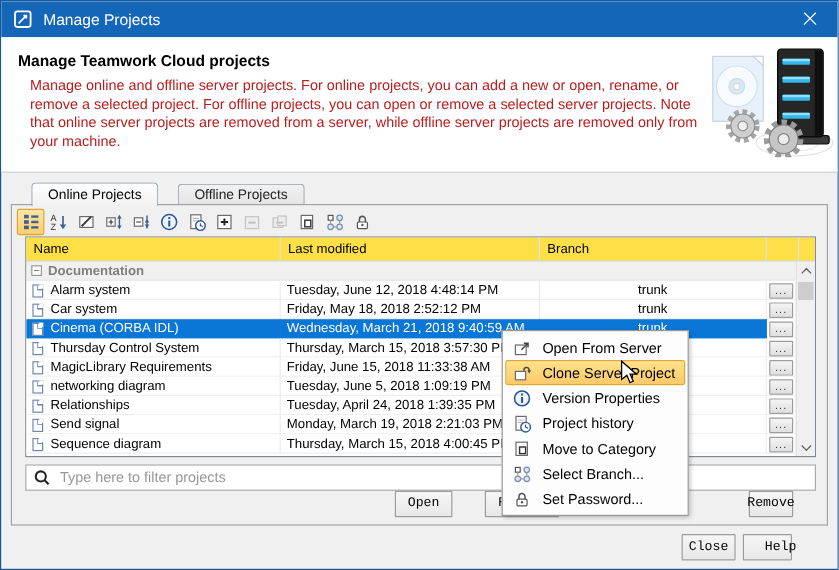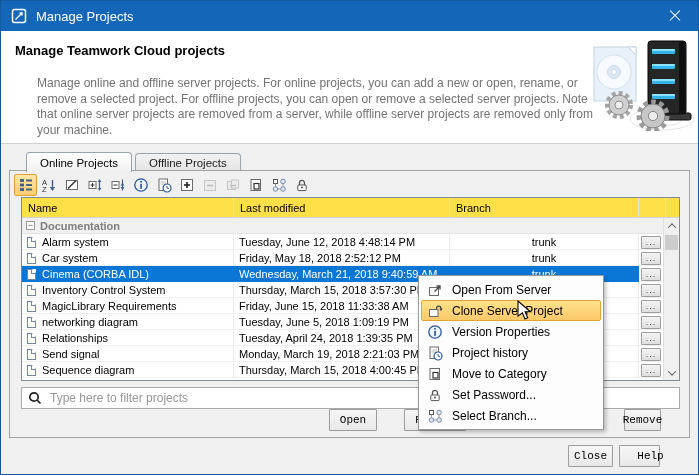--- a/index.html
+++ b/index.html
@@ -10,26 +10,26 @@
   .titlebar{position:absolute;left:0;top:0;width:697px;height:30px;background:#1466b8;display:flex;align-items:center;}
   .titlebar .appicon{margin-left:10px;width:16px;height:16px;flex:0 0 16px;}
   .titlebar .title{margin-left:9px;color:#fff;font-size:13px;}
   .close-btn{position:absolute;right:0;top:0;width:46px;height:30px;display:flex;align-items:center;justify-content:center;cursor:default;}
   .close-x{position:relative;width:12px;height:12px;}
   .close-x::before,.close-x::after{content:"";position:absolute;left:-1px;top:5px;width:14px;height:1.4px;background:#fff;}
   .close-x::before{transform:rotate(45deg);} .close-x::after{transform:rotate(-45deg);}
   
   .header{position:absolute;left:0;top:30px;width:697px;height:113px;background:#fff;border-bottom:1px solid #cfcfcf;}
   .header h1{position:absolute;left:14px;top:12px;margin:0;font-size:13px;font-weight:bold;color:#000;text-align:center;}
-  .header p{position:absolute;left:24px;top:33px;width:566px;margin:12px;font-size:12px;line-height:15.5px;color:#737373;}
+  .header p{position:absolute;left:24px;top:33px;width:566px;margin:0;font-size:12px;line-height:15.5px;color:#b91c1c;}
   .header .art{position:absolute;right:2px;top:8px;}
   
   .tabs{position:absolute;left:25px;top:151px;height:19px;display:flex;}
   .tab{height:19px;padding:0 13px;font-size:11.5px;display:flex;align-items:center;border:1px solid #98a4b2;
-       border-bottom:none;border-radius:4px 4px 0 0;margin-right:3px;position:relative;justify-content:center;}
+       border-bottom:none;border-radius:4px 4px 0 0;margin-right:16px;position:relative;justify-content:center;}
   .tab.active{background:linear-gradient(#fefefe,#f1f1f1);z-index:5;height:20px;top:0;}
   .tab.inactive{background:linear-gradient(#f2f2f2,#e4e4e4);color:#222;top:1px;height:18px;}
   
   .panel{position:absolute;left:8px;top:169px;width:681px;height:268px;border:1px solid #a3a3a3;background:#f0f0f0;}
   
   .toolbar{position:absolute;left:4px;top:2px;height:24px;display:flex;align-items:center;}
   .tbtn{width:23px;height:22px;display:flex;align-items:center;justify-content:center;border:1px solid transparent;border-radius:2px;}
   .tbtn.pressed{background:linear-gradient(#fde7a6,#fbcd6e);border:1px solid #dfa237;}
   .tbtn.disabled{opacity:.95;}
   
@@ -71,21 +71,21 @@
   .mag{margin:0 6px 0 6px;flex:0 0 14px;}
   
   .btn{position:absolute;height:22px;background:linear-gradient(#f6f6f6,#e8e8e8);border:1px solid #9d9d9d;
        font-size:11px;font-family:Liberation Mono, monospace;color:#000;display:flex;align-items:center;justify-content:center;border-radius:1px;}
   .btn-open{left:319px;top:238px;width:48px;}
   .btn-rename{left:394px;top:238px;width:62px;}
   .btn-remove{left:614px;top:238px;width:37px;}
   .btn-close{left:567px;top:444px;width:45px;}
   .btn-help{left:618px;top:444px;width:41px;padding-left:22px;}
   
-  .menu{position:absolute;left:417px;top:274px;width:186px;background:#fdfdfd;border:1px solid #989898;
+  .menu{position:absolute;left:417px;top:274px;width:156px;background:#fdfdfd;border:1px solid #989898;
         box-shadow:2px 2px 4px rgba(0,0,0,.25);padding:3px 2px;z-index:50;}
   .mitem{display:flex;align-items:center;height:21px;font-size:12px;color:#000;padding:0 4px;border:1px solid transparent;}
   .mitem .micon{width:18px;flex:0 0 18px;display:flex;align-items:center;justify-content:center;margin-right:8px;}
   .mitem.highlight{background:linear-gradient(#fee28a,#fcc96a);border:1px solid #e0a732;border-radius:2px;}
   .cursor{position:absolute;left:516px;top:299px;z-index:60;}
 </style>
 </head>
 <body>
 
 <div class="dialog">
@@ -298,21 +298,21 @@
             </div>
           <div class="cell mod">Wednesday, March 21, 2018 9:40:59 AM</div>
           <div class="cell branch">trunk</div>
           <div class="cell more">
               <div class="more-btn">...</div>
             </div>
         </div>
         <div class="row">
           <div class="cell name">
               <span class="doc-icon"></span>
-              <span>Inventory Control System</span>
+              <span>Thursday Control System</span>
             </div>
           <div class="cell mod">Thursday, March 15, 2018 3:57:30 PM</div>
           <div class="cell branch"></div>
           <div class="cell more">
               <div class="more-btn">...</div>
             </div>
         </div>
         <div class="row">
           <div class="cell name">
               <span class="doc-icon"></span>
@@ -443,38 +443,38 @@
           <svg width="16" height="16" viewBox="0 0 16 16">
         <rect x="3" y="2.5" width="9.5" height="11" fill="#fff" stroke="#6b6b6b"></rect>
         <rect x="6" y="6.5" width="5" height="5.5" fill="#fff" stroke="#333" stroke-width="1.2"></rect>
       </svg>
         </span>
       <span>Move to Category</span>
     </div>
     <div class="mitem">
       <span class="micon">
           <svg width="16" height="16" viewBox="0 0 16 16">
-        <path d="M5.5 8 V6 a2.5 2.7 0 0 1 5 0 V8" fill="none" stroke="#555" stroke-width="1.3"></path>
-        <rect x="3.8" y="8" width="8.4" height="5.6" rx="1" fill="#fff" stroke="#555"></rect>
-        <circle cx="8" cy="10.5" r="1" fill="#555"></circle>
-      </svg>
-        </span>
-      <span>Set Password...</span>
-    </div>
-    <div class="mitem">
-      <span class="micon">
-          <svg width="16" height="16" viewBox="0 0 16 16">
         <rect x="2.5" y="2.5" width="4" height="4" fill="#fff" stroke="#555"></rect>
         <circle cx="12" cy="4.5" r="2.3" fill="#dfe7f5" stroke="#7a8db0"></circle>
         <circle cx="4.5" cy="12" r="2.3" fill="#dfe7f5" stroke="#7a8db0"></circle>
         <circle cx="12" cy="12" r="2.3" fill="#dfe7f5" stroke="#7a8db0"></circle>
         <path d="M4.5 6.5 L4.5 9.5 M7 12 L9.5 12 M12 7 L12 9.5" fill="none" stroke="#999"></path>
       </svg>
         </span>
       <span>Select Branch...</span>
     </div>
+    <div class="mitem">
+      <span class="micon">
+          <svg width="16" height="16" viewBox="0 0 16 16">
+        <path d="M5.5 8 V6 a2.5 2.7 0 0 1 5 0 V8" fill="none" stroke="#555" stroke-width="1.3"></path>
+        <rect x="3.8" y="8" width="8.4" height="5.6" rx="1" fill="#fff" stroke="#555"></rect>
+        <circle cx="8" cy="10.5" r="1" fill="#555"></circle>
+      </svg>
+        </span>
+      <span>Set Password...</span>
+    </div>
   </div>
 
   <svg class="cursor" width="15" height="21" viewBox="0 0 15 21">
     <path d="M1 1 L1 16.2 L5.4 12.8 L8 18.9 L10.7 17.7 L8.1 11.8 L13.4 11.8 Z" fill="#fff" stroke="#000" stroke-width="1.1"></path>
   </svg>
 
 </div>
 
 </body></html>

